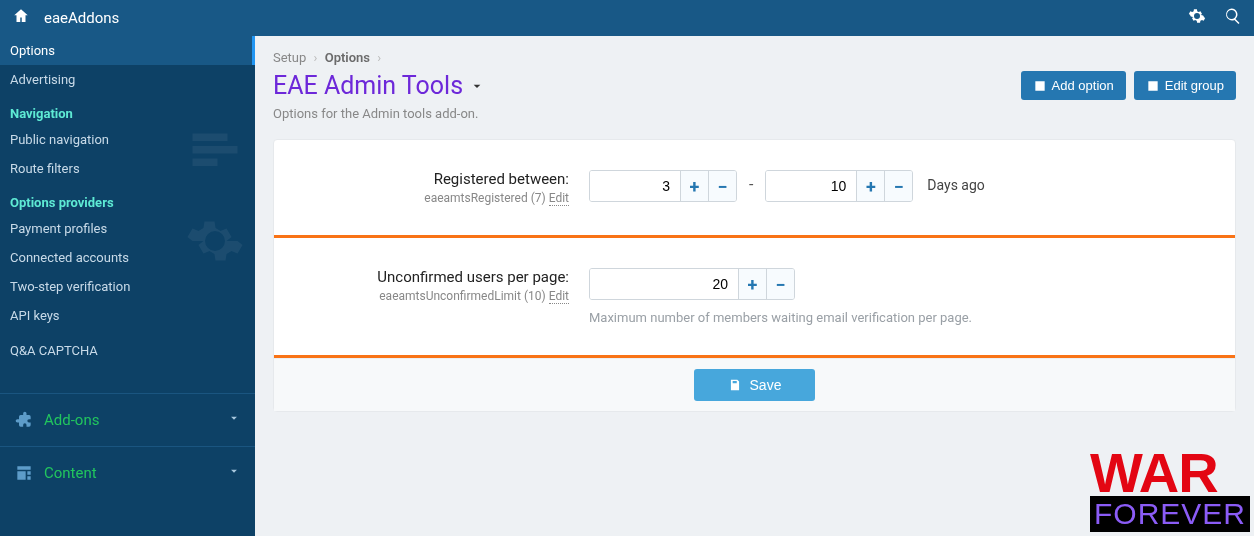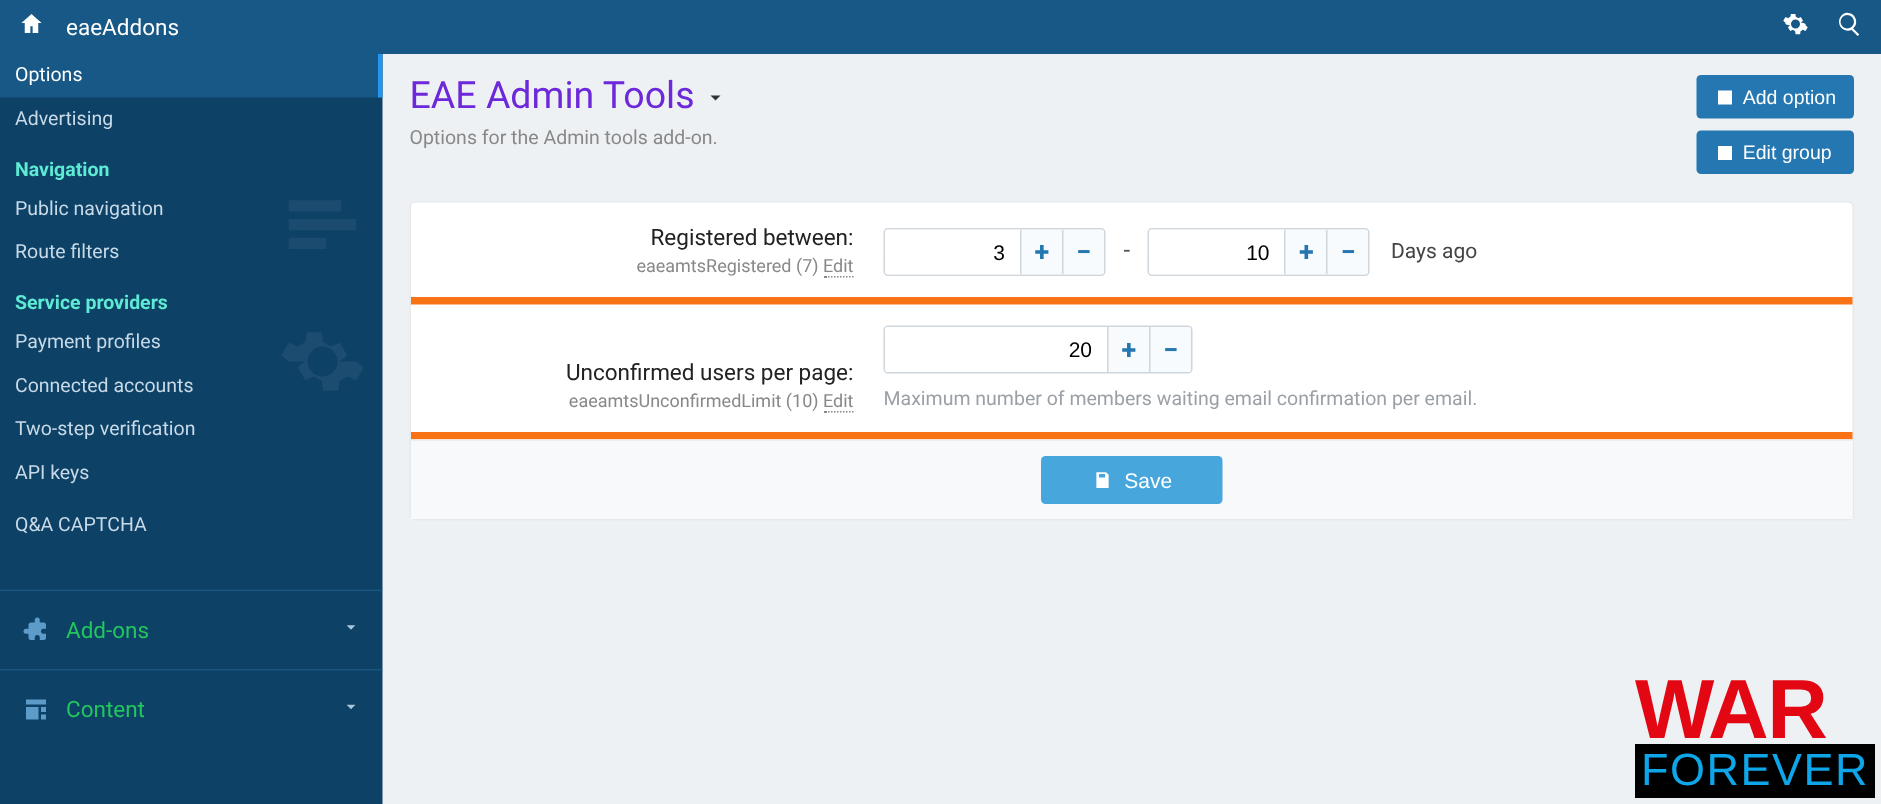--- a/index.html
+++ b/index.html
@@ -22,44 +22,44 @@
 .side-section .chev{margin-left:auto;}
 .side-section .chev svg{width:14px;height:14px;fill:#a8c8de;}
 .content{flex:1;padding:14px 18px;overflow-y:auto;}
 .breadcrumb{font-size:13px;color:#888;margin-bottom:6px;}
 .breadcrumb .active{color:#6b6b6b;font-weight:600;}
 .breadcrumb .sep{margin:0 4px;color:#bbb;}
 .header-row{display:flex;align-items:flex-start;}
 .page-title{font-size:25px;color:#6d28d9;font-weight:400;display:flex;align-items:center;gap:6px;}
 .page-title svg{width:16px;height:16px;fill:#333;}
 .subtitle{font-size:13px;color:#888;margin-top:6px;}
-.actions{margin-left:auto;display:flex;gap:8px;flex-direction:column;}
+.actions{margin-left:auto;display:flex;gap:8px;}
 .btn{background:#2577b1;color:#fff;border:none;padding:7px 12px;font-size:13px;border-radius:3px;cursor:pointer;display:flex;align-items:center;gap:5px;}
 .btn svg{width:14px;height:14px;fill:#fff;}
 .panel{background:#fff;border:1px solid #e6e9ec;border-radius:4px;margin-top:18px;}
-.form-row{display:flex;border-bottom:5px solid #f97316;padding:14px 20px;align-items:flex-end;}
+.form-row{display:flex;border-bottom:3px solid #f97316;padding:30px 20px;}
 .form-row:last-of-type{border-bottom:none;}
 .label-col{width:295px;text-align:right;padding-right:20px;}
 .label-col .lbl{font-size:15px;color:#222;}
 .label-col .meta{font-size:12px;color:#888;margin-top:3px;}
 .label-col .meta .edit{border-bottom:1px dotted #888;cursor:pointer;}
 .field-col{flex:1;}
 .stepper{display:inline-flex;border:1px solid #cfd6dc;border-radius:3px;overflow:hidden;vertical-align:middle;}
 .stepper input{border:none;width:90px;text-align:right;padding:7px 10px;font-size:14px;outline:none;}
 .stepper.wide input{width:148px;}
 .stepper .pm{width:28px;display:flex;align-items:center;justify-content:center;cursor:pointer;font-size:18px;font-weight:bold;color:#2577b1;border-left:1px solid #cfd6dc;background:#f7fbfe;}
 .between-dash{display:inline-block;margin:0 8px;color:#555;}
 .days-ago{display:inline-block;margin-left:10px;color:#444;font-size:14px;}
 .hint{font-size:13px;color:#9aa0a6;margin-top:10px;}
 .save-row{background:#f7f9fa;border-top:1px solid #eceff2;padding:10px;display:flex;justify-content:center;}
 .save-btn{background:#47a7dc;color:#fff;border:none;padding:8px 34px;font-size:14px;border-radius:3px;cursor:pointer;display:flex;align-items:center;gap:8px;}
 .save-btn svg{width:14px;height:14px;fill:#fff;}
 .watermark{position:absolute;right:4px;bottom:4px;pointer-events:none;}
 .watermark .war{font-family:Impact,Arial Black,sans-serif;font-size:56px;line-height:0.82;color:#e30613;letter-spacing:-1px;font-weight:700;}
-.watermark .forever{background:#000;color:#0ea5e9;font-family:Impact,Arial Black,sans-serif;font-size:30px;letter-spacing:1px;padding:1px 4px;}
+.watermark .forever{background:#000;color:#8b5cf6;font-family:Impact,Arial Black,sans-serif;font-size:30px;letter-spacing:1px;padding:1px 4px;}
 .appwrap{position:relative;width:1254px;height:536px;}
 </style>
 </head>
 <body>
 
 <div class="appwrap">
 <div class="app">
   <div class="topbar">
     <div class="left">
       <span class="icon-home"><svg viewBox="0 0 24 24">
@@ -87,21 +87,21 @@
               <path d="M12 8a4 4 0 100 8 4 4 0 000-8zm9 4l2 1.6-2 3.4-2.4-1-2 1.2-.4 2.6h-4l-.4-2.6-2-1.2-2.4 1-2-3.4 2-1.6L3 12l-2-1.6 2-3.4 2.4 1 2-1.2.4-2.6h4l.4 2.6 2 1.2 2.4-1 2 3.4-2 1.6z"></path>
             </svg>
       </div>
       <div class="side-item active">Options</div>
       <div class="side-item">Advertising</div>
 
       <div class="side-heading">Navigation</div>
       <div class="side-item">Public navigation</div>
       <div class="side-item">Route filters</div>
 
-      <div class="side-heading">Service providers</div>
+      <div class="side-heading">Options providers</div>
       <div class="side-item">Payment profiles</div>
       <div class="side-item">Connected accounts</div>
       <div class="side-item">Two-step verification</div>
       <div class="side-item">API keys</div>
       <div class="side-item" style="margin-top:6px;">Q&amp;A CAPTCHA</div>
 
       <div class="side-section">
         <div class="sec-head">
           <svg class="lead" viewBox="0 0 24 24">
                 <path d="M13 2a2 2 0 012 2v2h3a2 2 0 012 2v3h-2a2 2 0 100 4h2v3a2 2 0 01-2 2h-3v-2a2 2 0 10-4 0v2H8a2 2 0 01-2-2v-3H4a2 2 0 110-4h2V8a2 2 0 012-2h3V4a2 2 0 012-2z"></path>
@@ -119,20 +119,26 @@
               </svg>
           <span>Content</span>
           <span class="chev"><svg viewBox="0 0 24 24">
                   <path d="M7 10l5 5 5-5z"></path>
                 </svg></span>
         </div>
       </div>
     </div>
 
     <div class="content">
+      <div class="breadcrumb">
+        <span>Setup</span>
+        <span class="sep">›</span>
+        <span class="active">Options</span>
+        <span class="sep">›</span>
+      </div>
 
       <div class="header-row">
         <div>
           <div class="page-title">
             <span>EAE Admin Tools</span>
             <svg viewBox="0 0 24 24">
                   <path d="M7 10l5 5 5-5z"></path>
                 </svg>
           </div>
           <div class="subtitle">Options for the Admin tools add-on.</div>
@@ -185,21 +191,21 @@
               <span>eaeamtsUnconfirmedLimit (10)</span>
               <span class="edit">Edit</span>
             </div>
           </div>
           <div class="field-col">
             <div class="stepper wide">
               <input value="20" style="">
               <div class="pm">+</div>
               <div class="pm">−</div>
             </div>
-            <div class="hint">Maximum number of members waiting email confirmation per email.</div>
+            <div class="hint">Maximum number of members waiting email verification per page.</div>
           </div>
         </div>
 
         <div class="save-row">
           <button class="save-btn">
             <svg viewBox="0 0 24 24">
                   <path d="M5 3h11l3 3v15H5zM8 5v4h7V5zM8 12h8v7H8z"></path>
                 </svg>
             <span>Save</span>
           </button>

